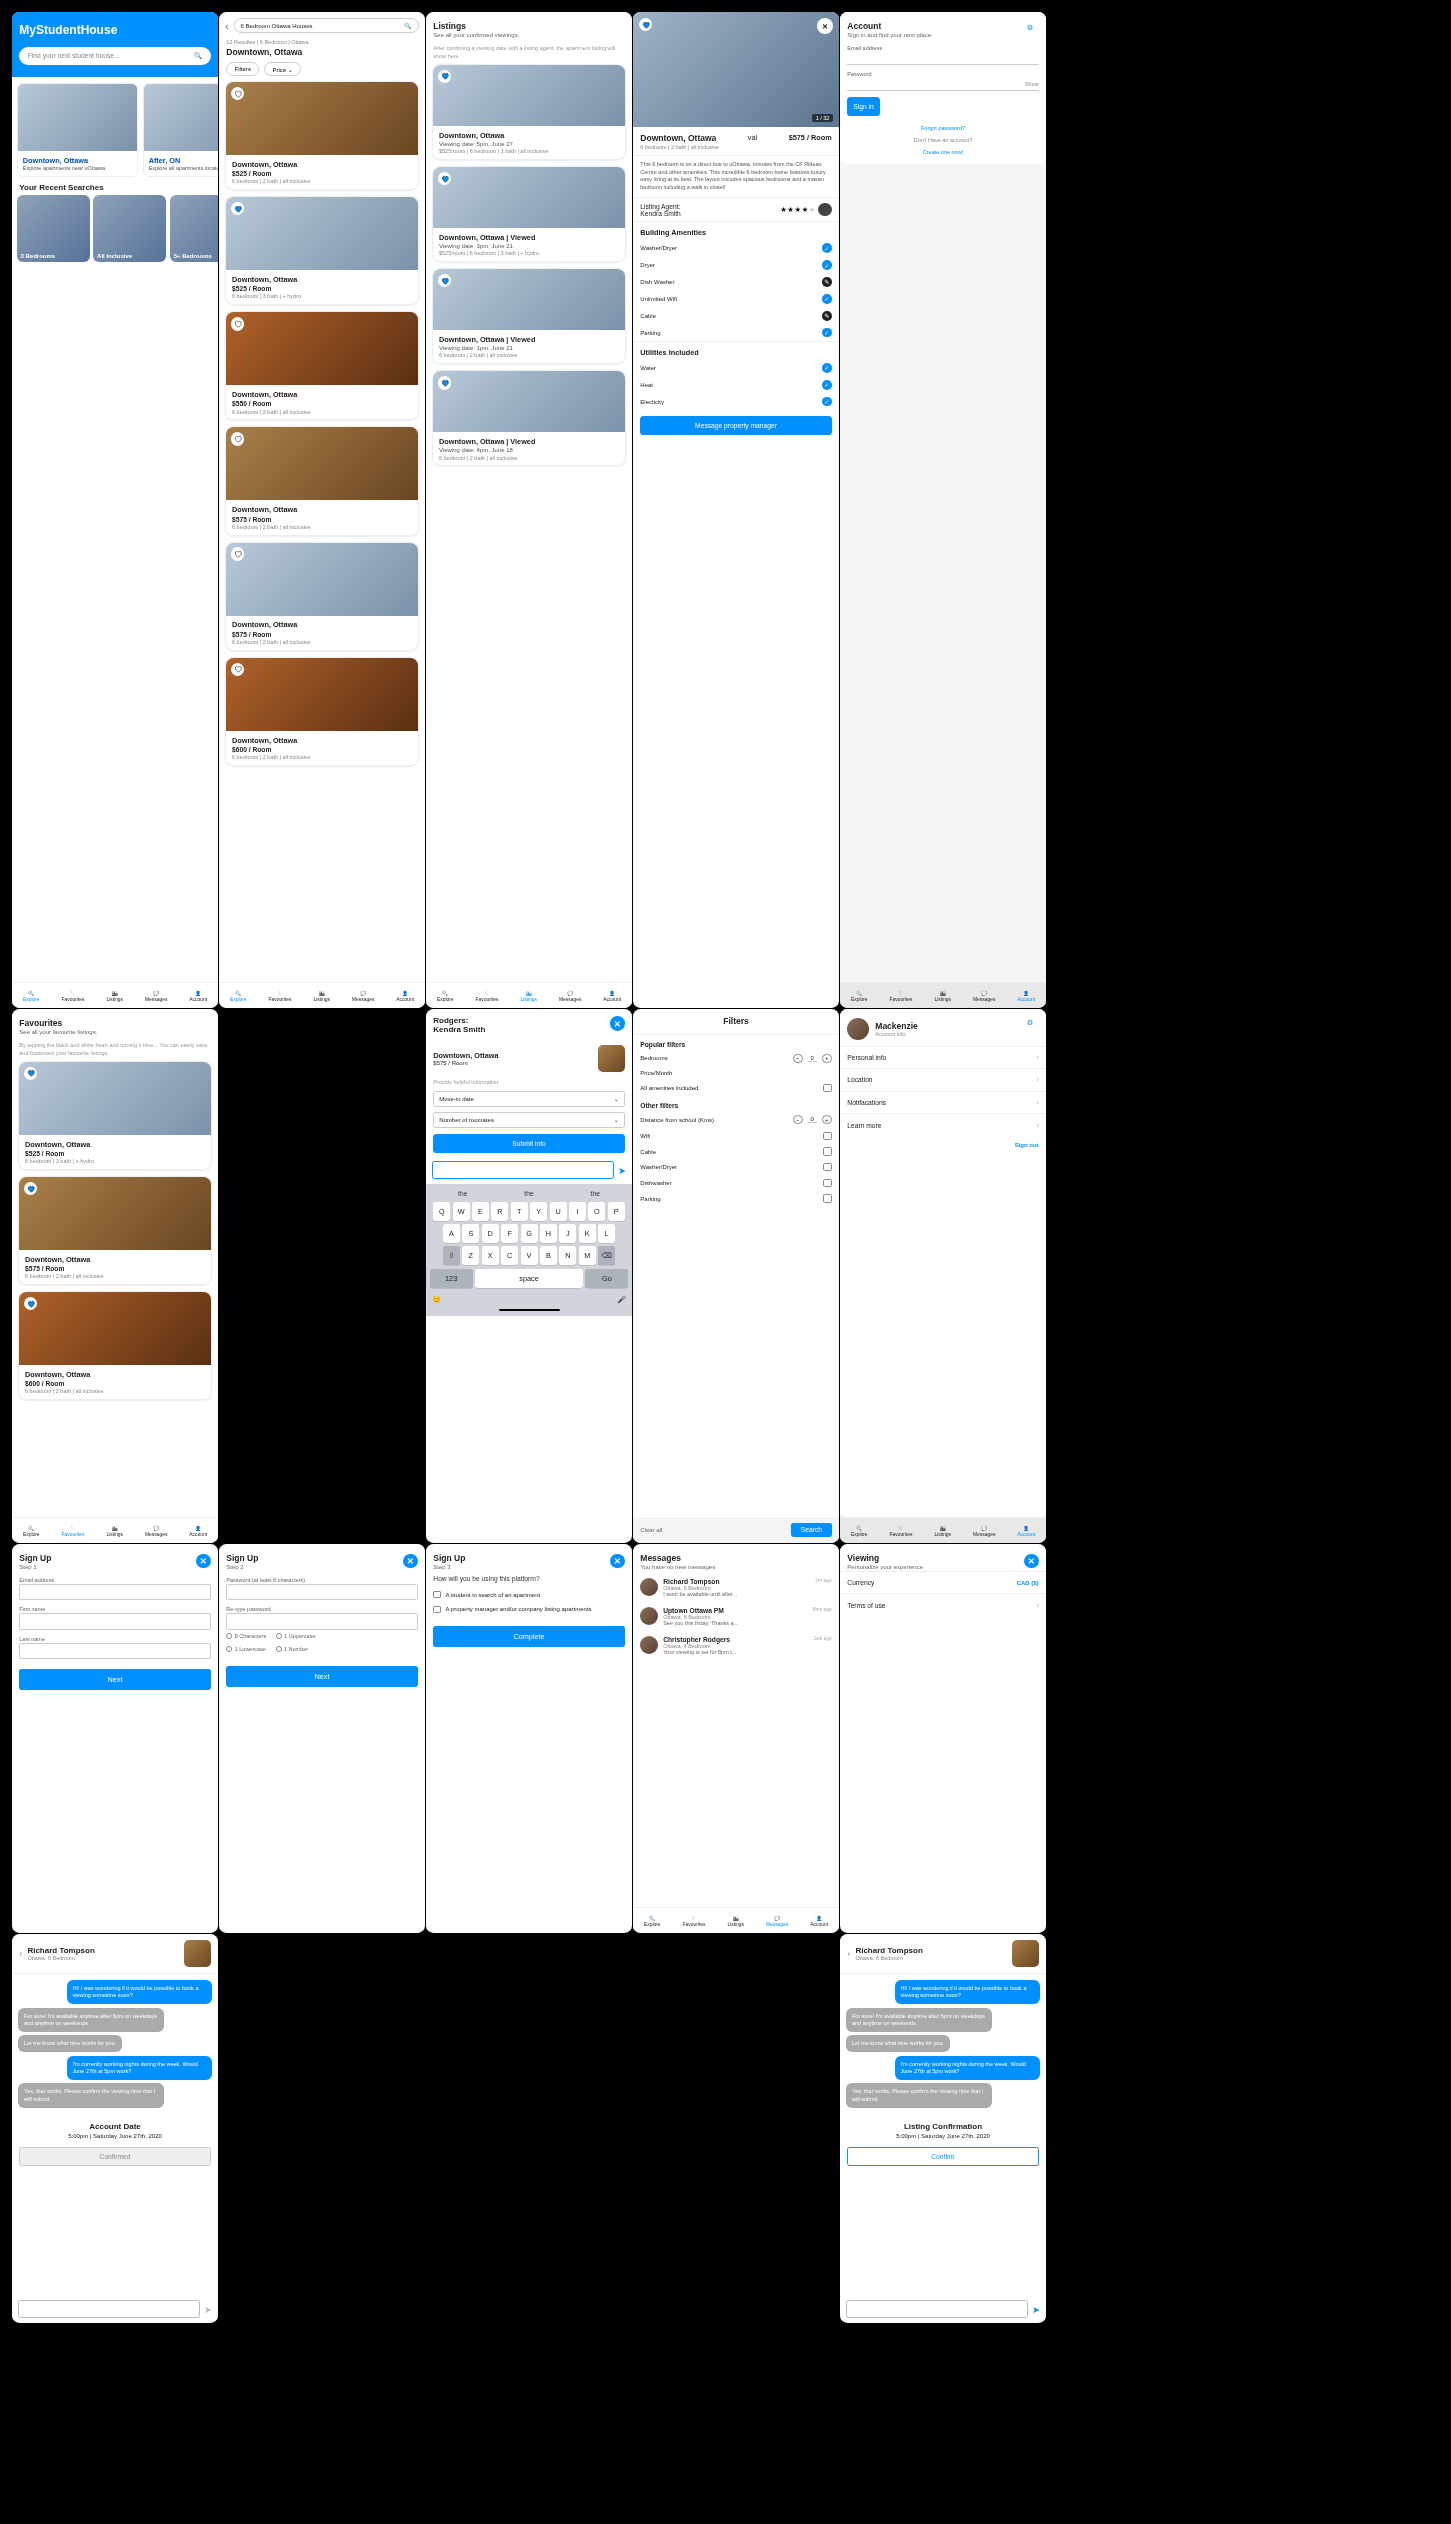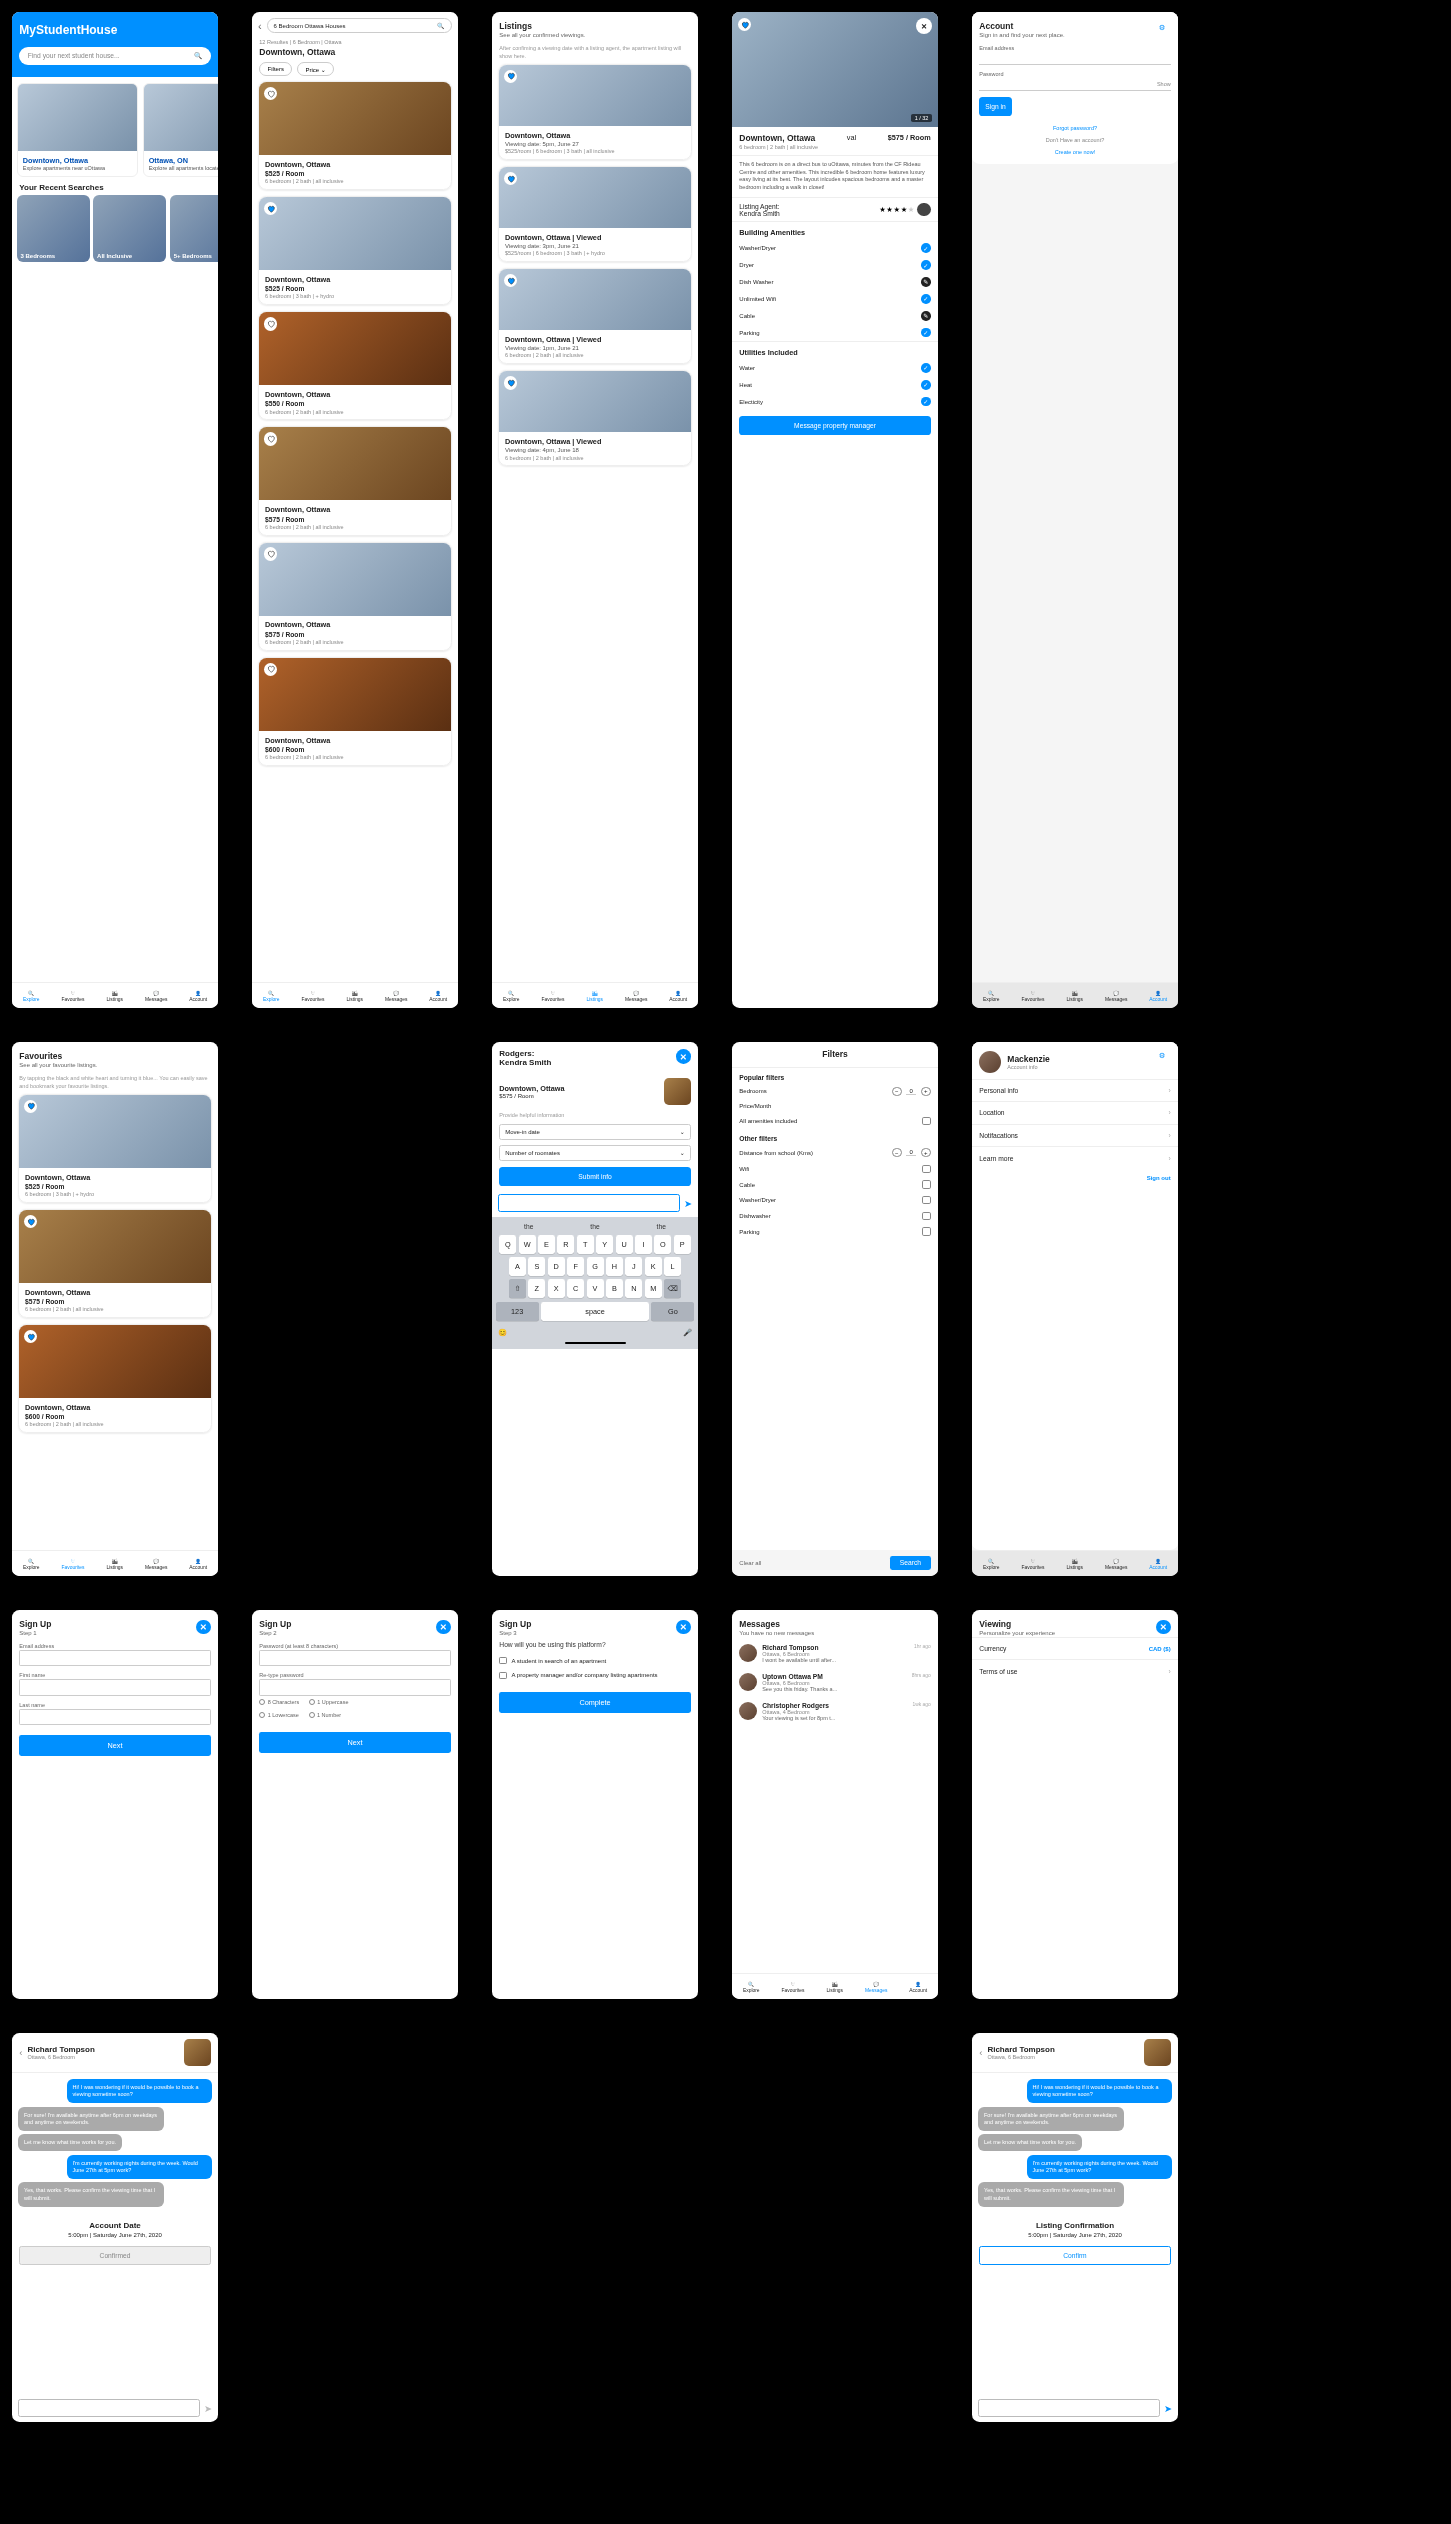--- a/index.html
+++ b/index.html
@@ -1,17 +1,17 @@
 <!DOCTYPE html>
 <html style="font-size:9.7px"><head>
 <meta charset="utf-8">
 <style>
 *{box-sizing:border-box;margin:0;padding:0;font-family:-apple-system,BlinkMacSystemFont,'Segoe UI',Arial,sans-serif}
 body{background:#000;padding:12px;overflow-x:auto}
-.grid{display:grid;grid-template-columns:repeat(5,206px);gap:34px;width:max-content}
+.grid{display:grid;grid-template-columns:repeat(5,206px);gap:1px;width:max-content}
 .screen{background:#fff;border-radius:7.3px;overflow:hidden;font-size:7.3px;color:#222;display:flex;flex-direction:column;position:relative}
 .screen.tall{min-height:389px}
 .header-blue{background:#0090ff;color:#fff;padding:11px 7.3px 4.9px;font-weight:800;font-size:12px}
 .search-pill{background:#fff;margin:4.9px 7.3px;border-radius:12px;padding:4.9px 8.5px;display:flex;align-items:center;color:#888;font-size:6.7px}
 .search-pill .mag{margin-left:auto;color:#666}
 .cards-row{display:flex;gap:4.9px;padding:0 4.9px;overflow:hidden}
 .promo-card{flex:0 0 121px;border-radius:6px;overflow:hidden;border:0.6px solid #eee}
 .promo-img{height:67px;background:linear-gradient(135deg,#b8c8d8,#7a92aa)}
 .promo-body{padding:4.9px}
 .promo-title{font-weight:700;font-size:7.3px;color:#0050b3}
@@ -160,21 +160,21 @@
     <div class="promo-card">
       <div class="promo-img"></div>
       <div class="promo-body">
         <div class="promo-title">Downtown, Ottawa</div>
         <div class="promo-sub">Explore apartments near uOttawa</div>
       </div>
     </div>
     <div class="promo-card">
       <div class="promo-img"></div>
       <div class="promo-body">
-        <div class="promo-title">Ottawa, ON</div>
+        <div class="promo-title">After, ON</div>
         <div class="promo-sub">Explore all apartments located in Ottawa</div>
       </div>
     </div>
   </div>
   <div class="section-h">Your Recent Searches</div>
   <div class="chips">
     <div class="chip">
           <span>3 Bedrooms</span>
         </div>
     <div class="chip">

